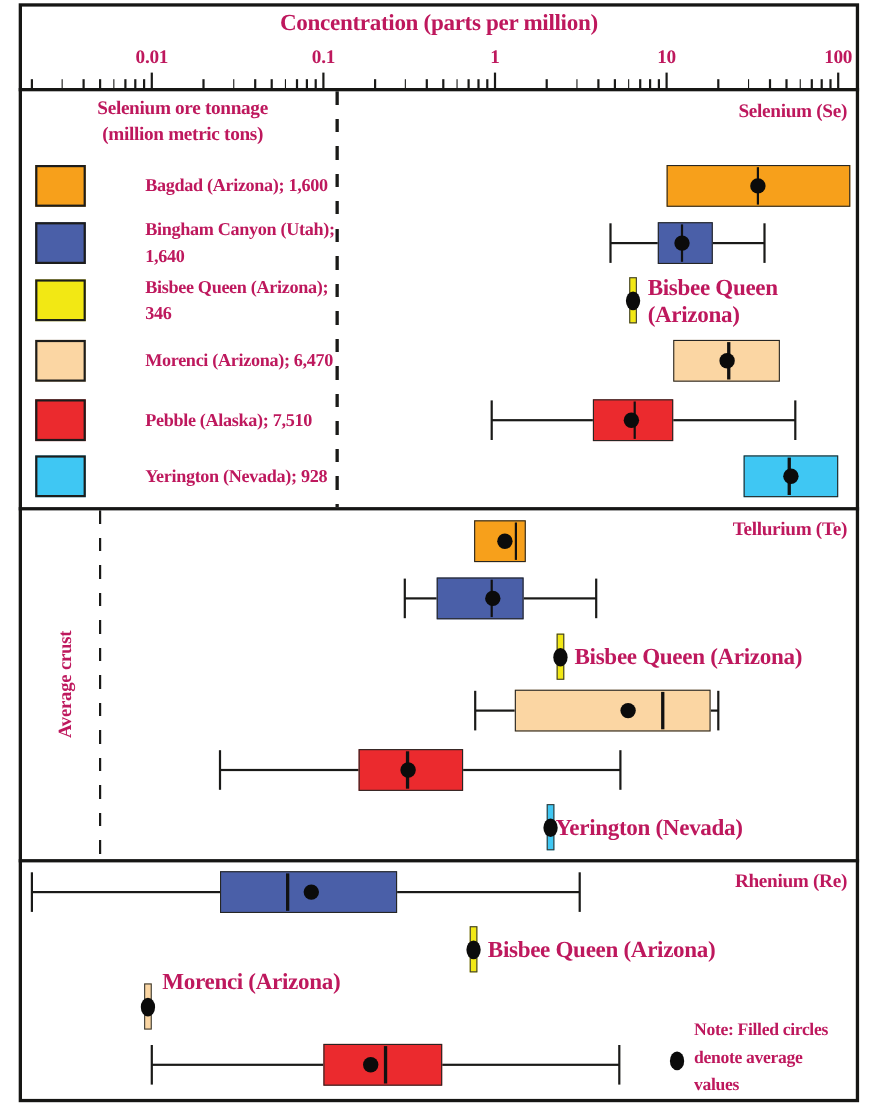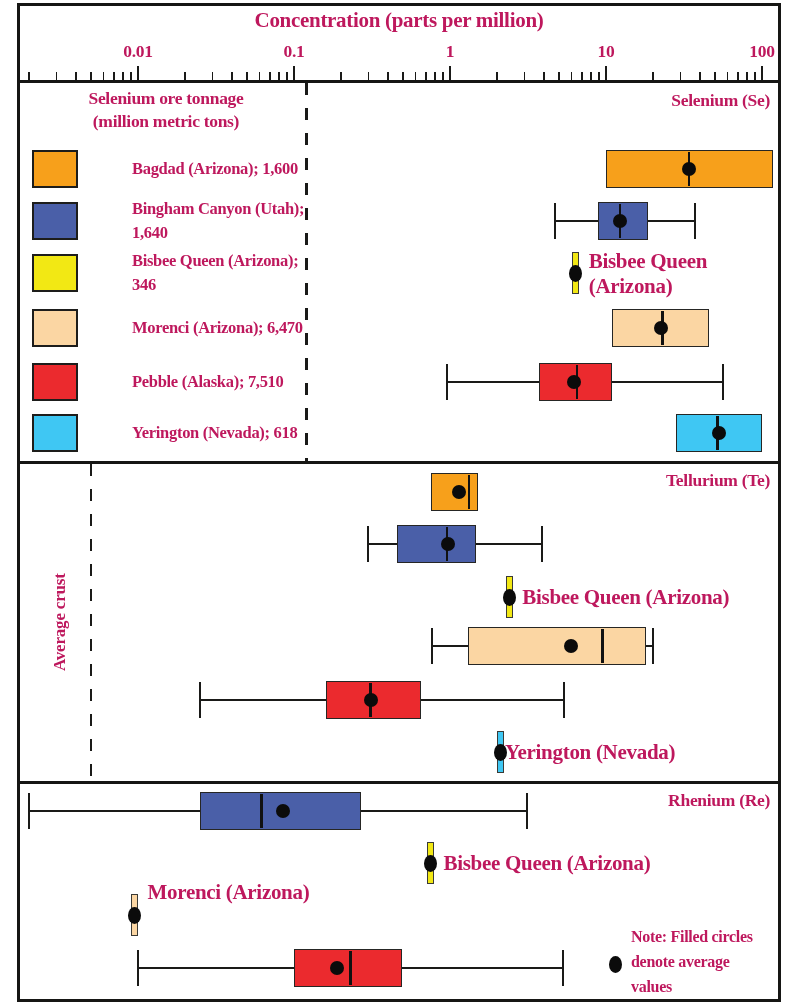--- a/index.html
+++ b/index.html
@@ -213,21 +213,21 @@
       <div class="legend-swatch" style="top: 309px; background: rgb(251, 214, 163);"></div>
       <div class="legend-label" style="top: 316px;">
         <div>Morenci (Arizona); 6,470</div>
       </div>
       <div class="legend-swatch" style="top: 363px; background: rgb(235, 42, 46);"></div>
       <div class="legend-label" style="top: 370px;">
         <div>Pebble (Alaska); 7,510</div>
       </div>
       <div class="legend-swatch" style="top: 414px; background: rgb(63, 199, 243);"></div>
       <div class="legend-label" style="top: 421px;">
-        <div>Yerington (Nevada); 618</div>
+        <div>Yerington (Nevada); 928</div>
       </div>
     </div>
   <div id="note">
       <div class="note-line" style="left: 631px; top: 928px;">Note: Filled circles</div>
       <div class="note-line" style="left: 631px; top: 953px;">denote average</div>
       <div class="note-line" style="left: 631px; top: 978px;">values</div>
       <div class="note-bullet" style="left: 609px; top: 956px;"></div>
     </div>
 </div>
 

